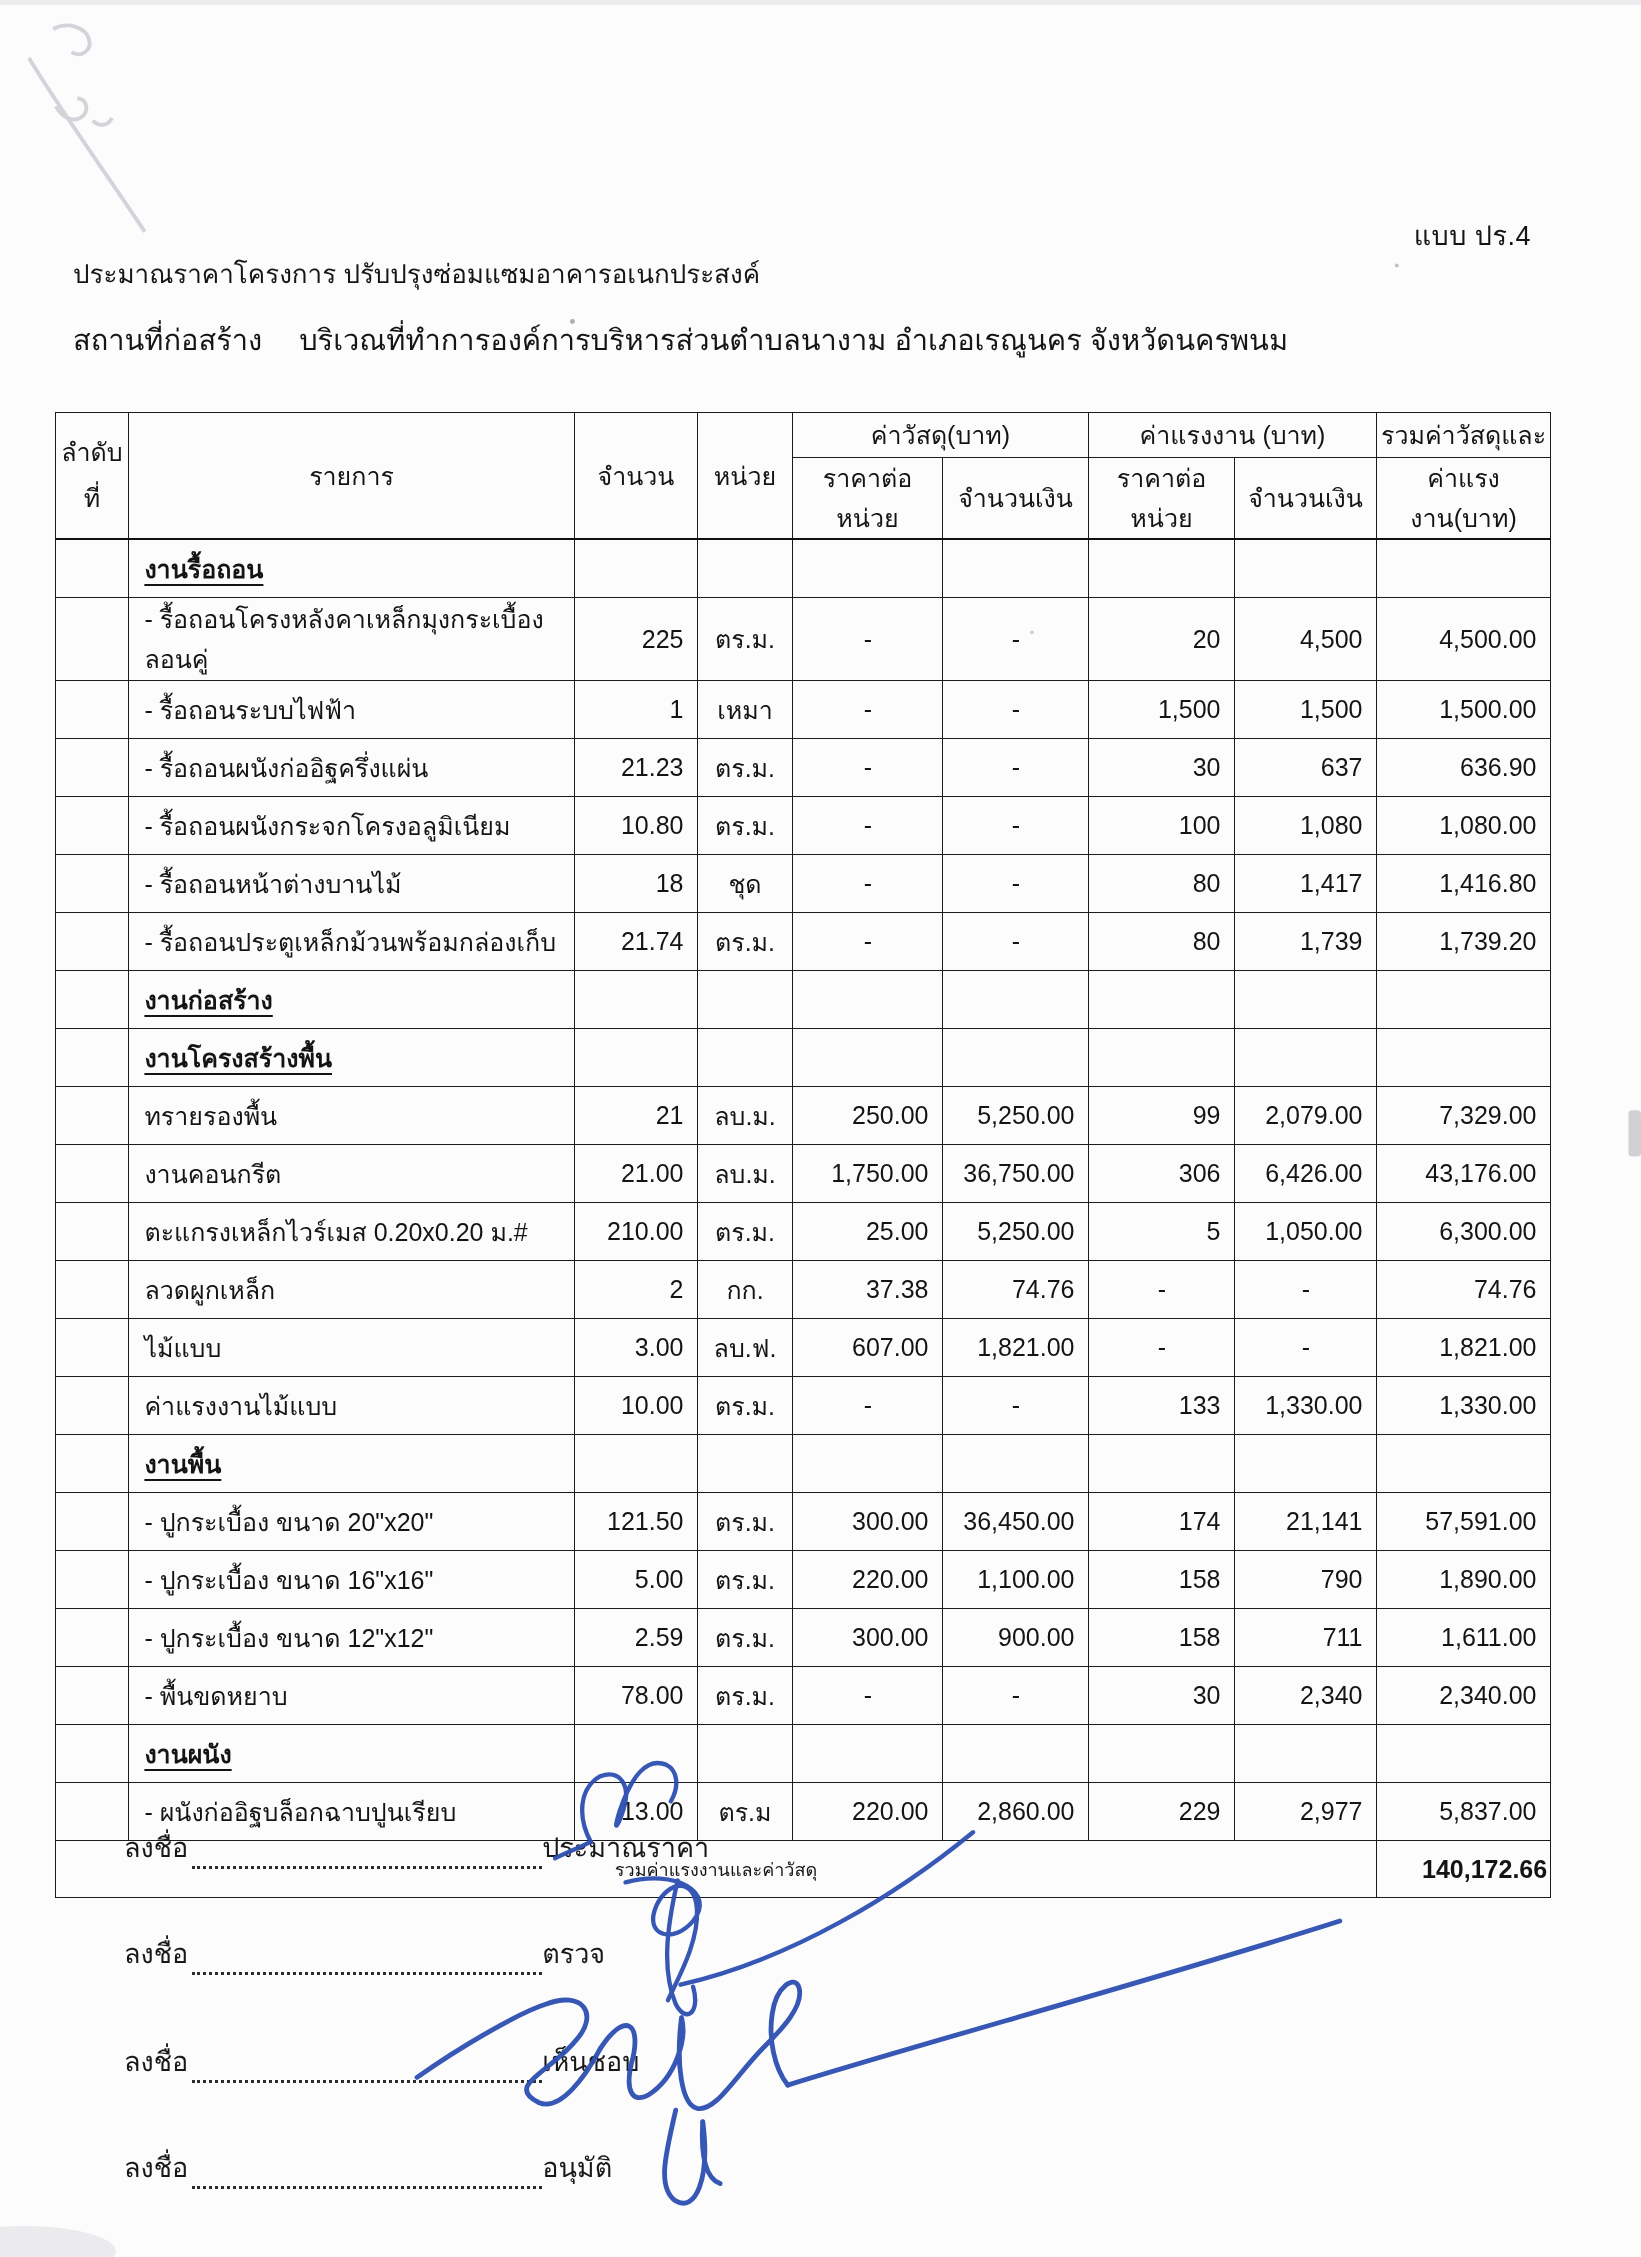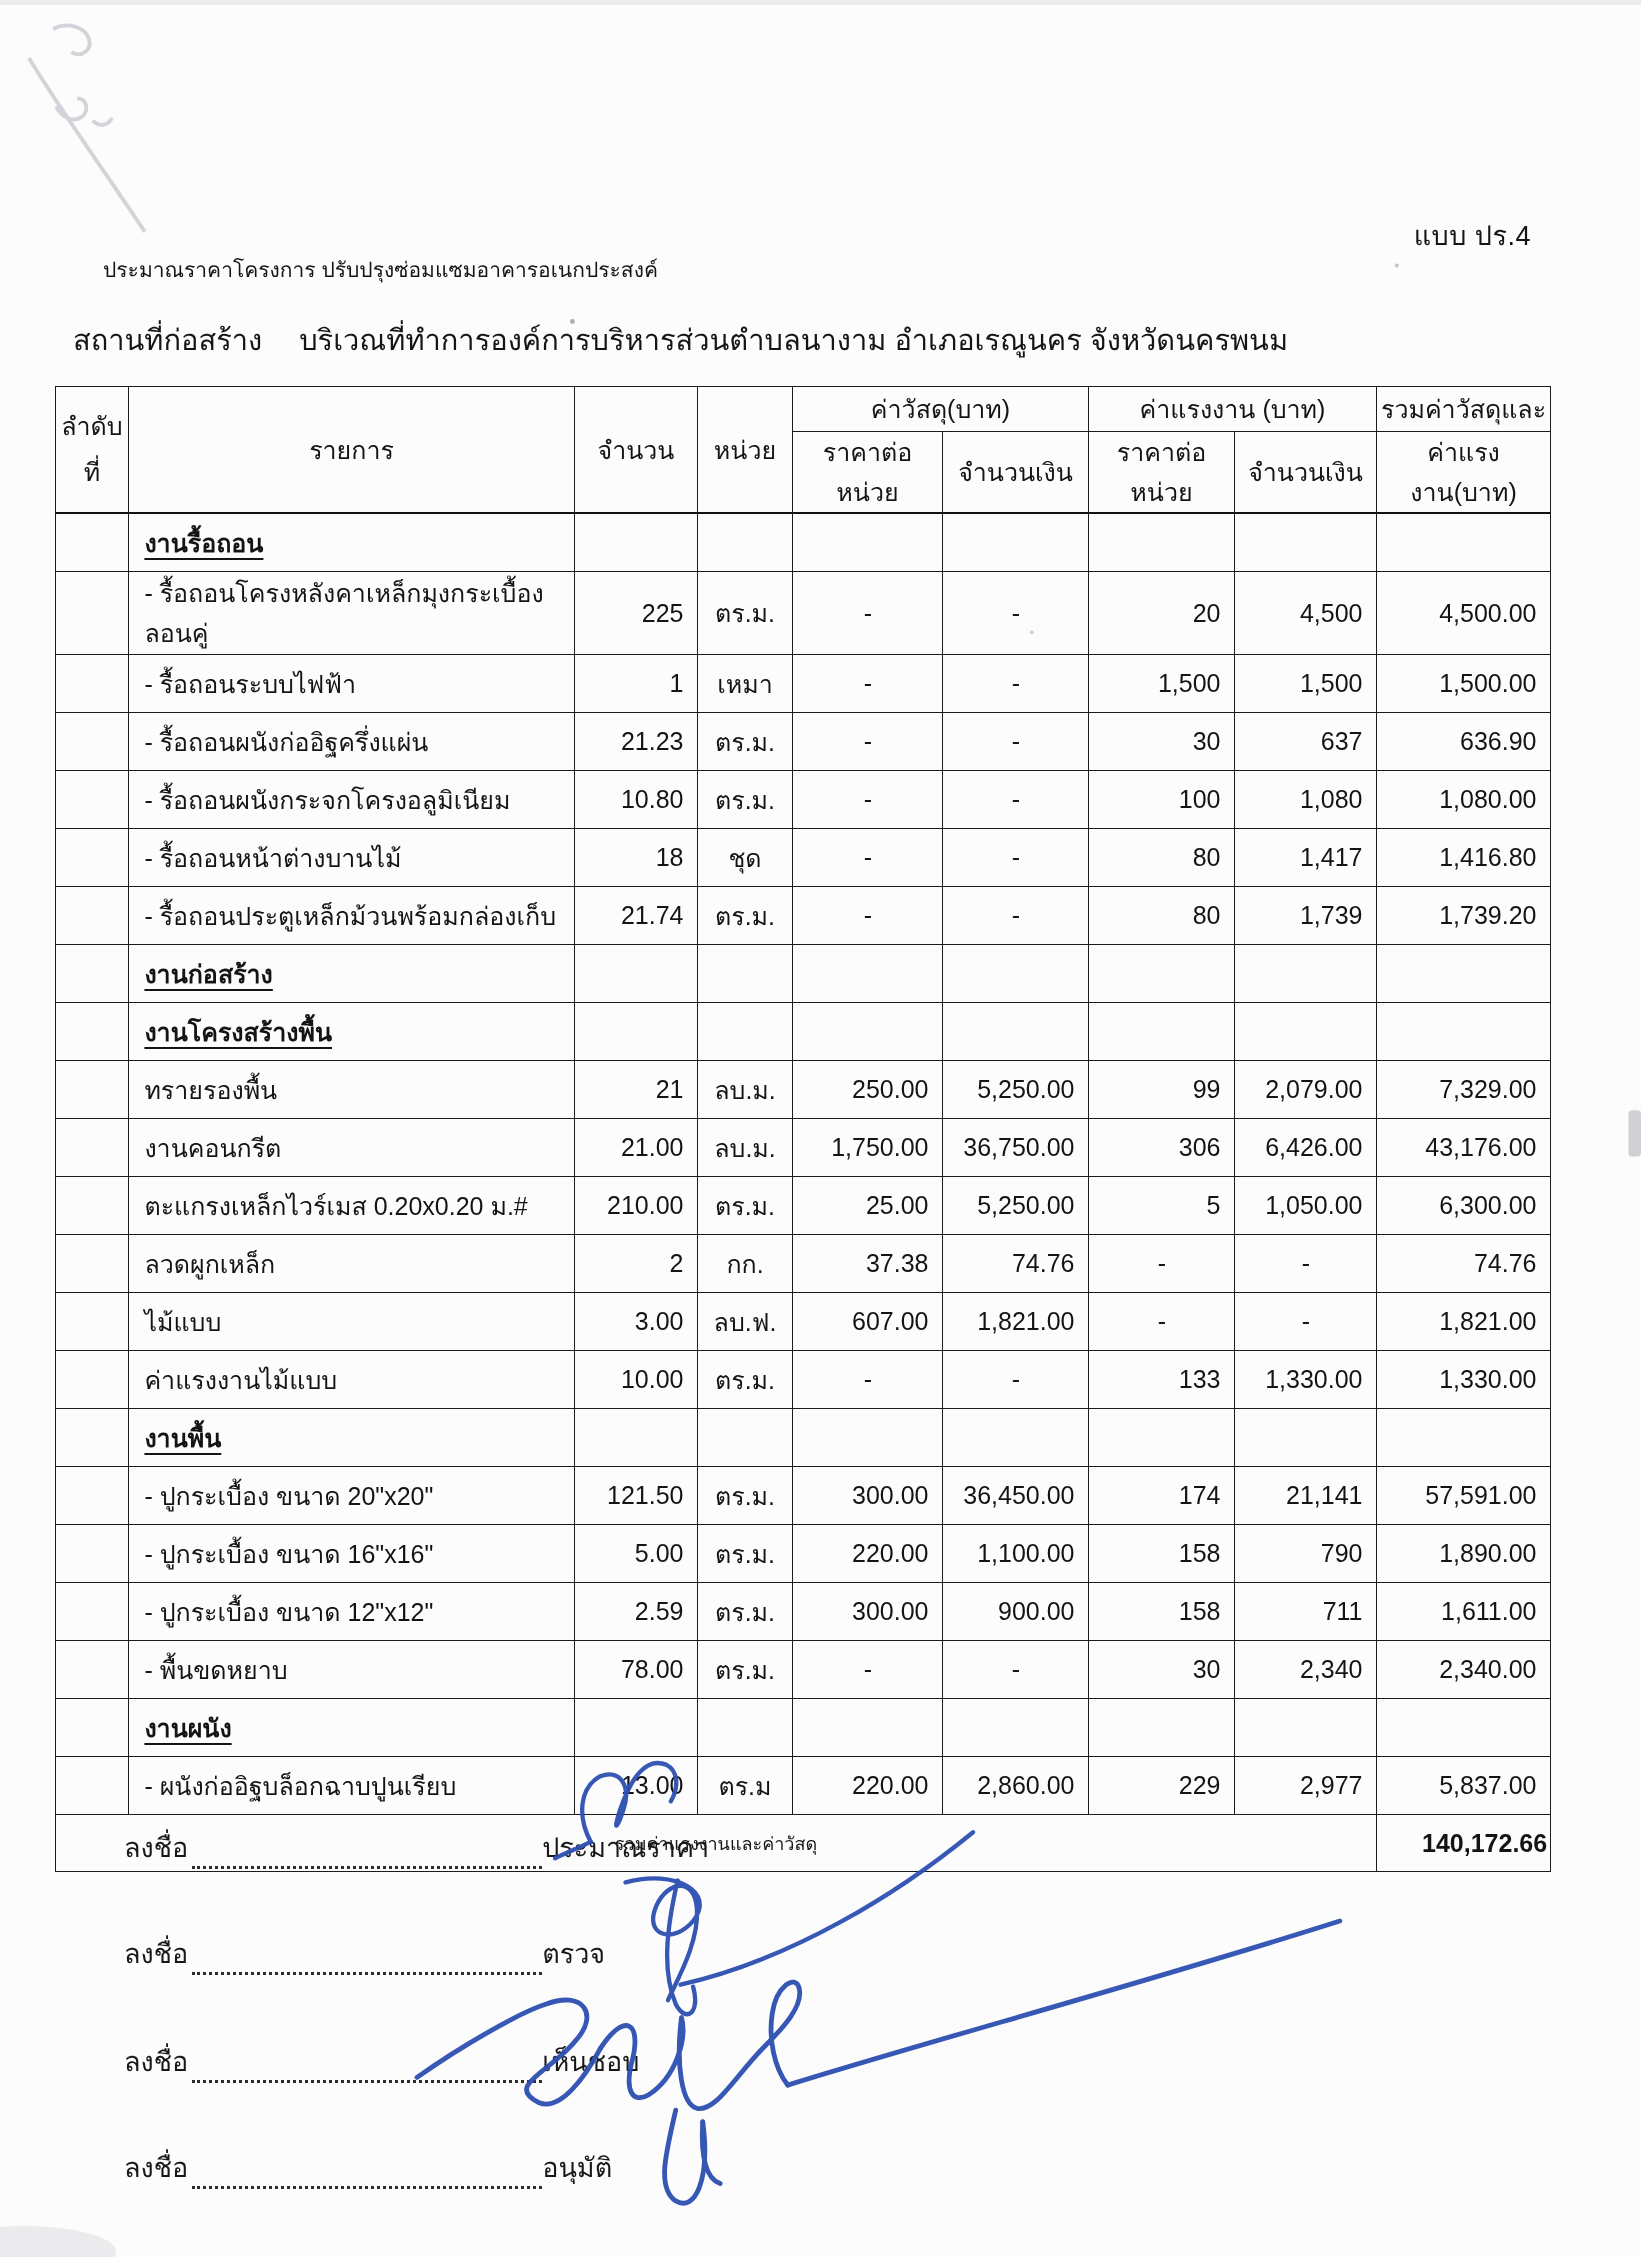--- a/index.html
+++ b/index.html
@@ -11,29 +11,29 @@
     overflow:hidden;
     font-family:Liberation Sans, sans-serif;
     color:#151515;
   }
   
   .form-code{
     position:absolute;top:214px;left:1294px;width:237px;
     text-align:right;font-size:27px;letter-spacing:0.5px;
   }
   .doc-title{
-    position:absolute;left:73px;top:253px;font-size:21px;white-space:nowrap;margin-left:30px;
+    position:absolute;left:73px;top:253px;font-size:26px;white-space:nowrap;
   }
   .doc-location{
     position:absolute;left:73px;top:317px;font-size:29px;white-space:nowrap;
   }
   .doc-location .loc-text{margin-left:37px;}
   
   .cost-table{
-    position:absolute;left:55px;top:386px;width:1494px;
+    position:absolute;left:55px;top:412px;width:1494px;
     border-collapse:collapse;table-layout:fixed;
     font-size:25px;color:#141414;
   }
   .cost-table td{border:1.5px solid #1b1b1b;overflow:hidden;}
   thead td{text-align:center;padding:0;}
   thead .band1{height:44px;display:flex;align-items:center;justify-content:center;}
   thead .band2{height:48px;display:flex;align-items:center;justify-content:center;}
   thead tr.sub td{height:48px;}
   thead td.thick{border-bottom:2.9px solid #111;}
   tbody td{border-top:0;border-bottom:0;height:55px;vertical-align:middle;}

